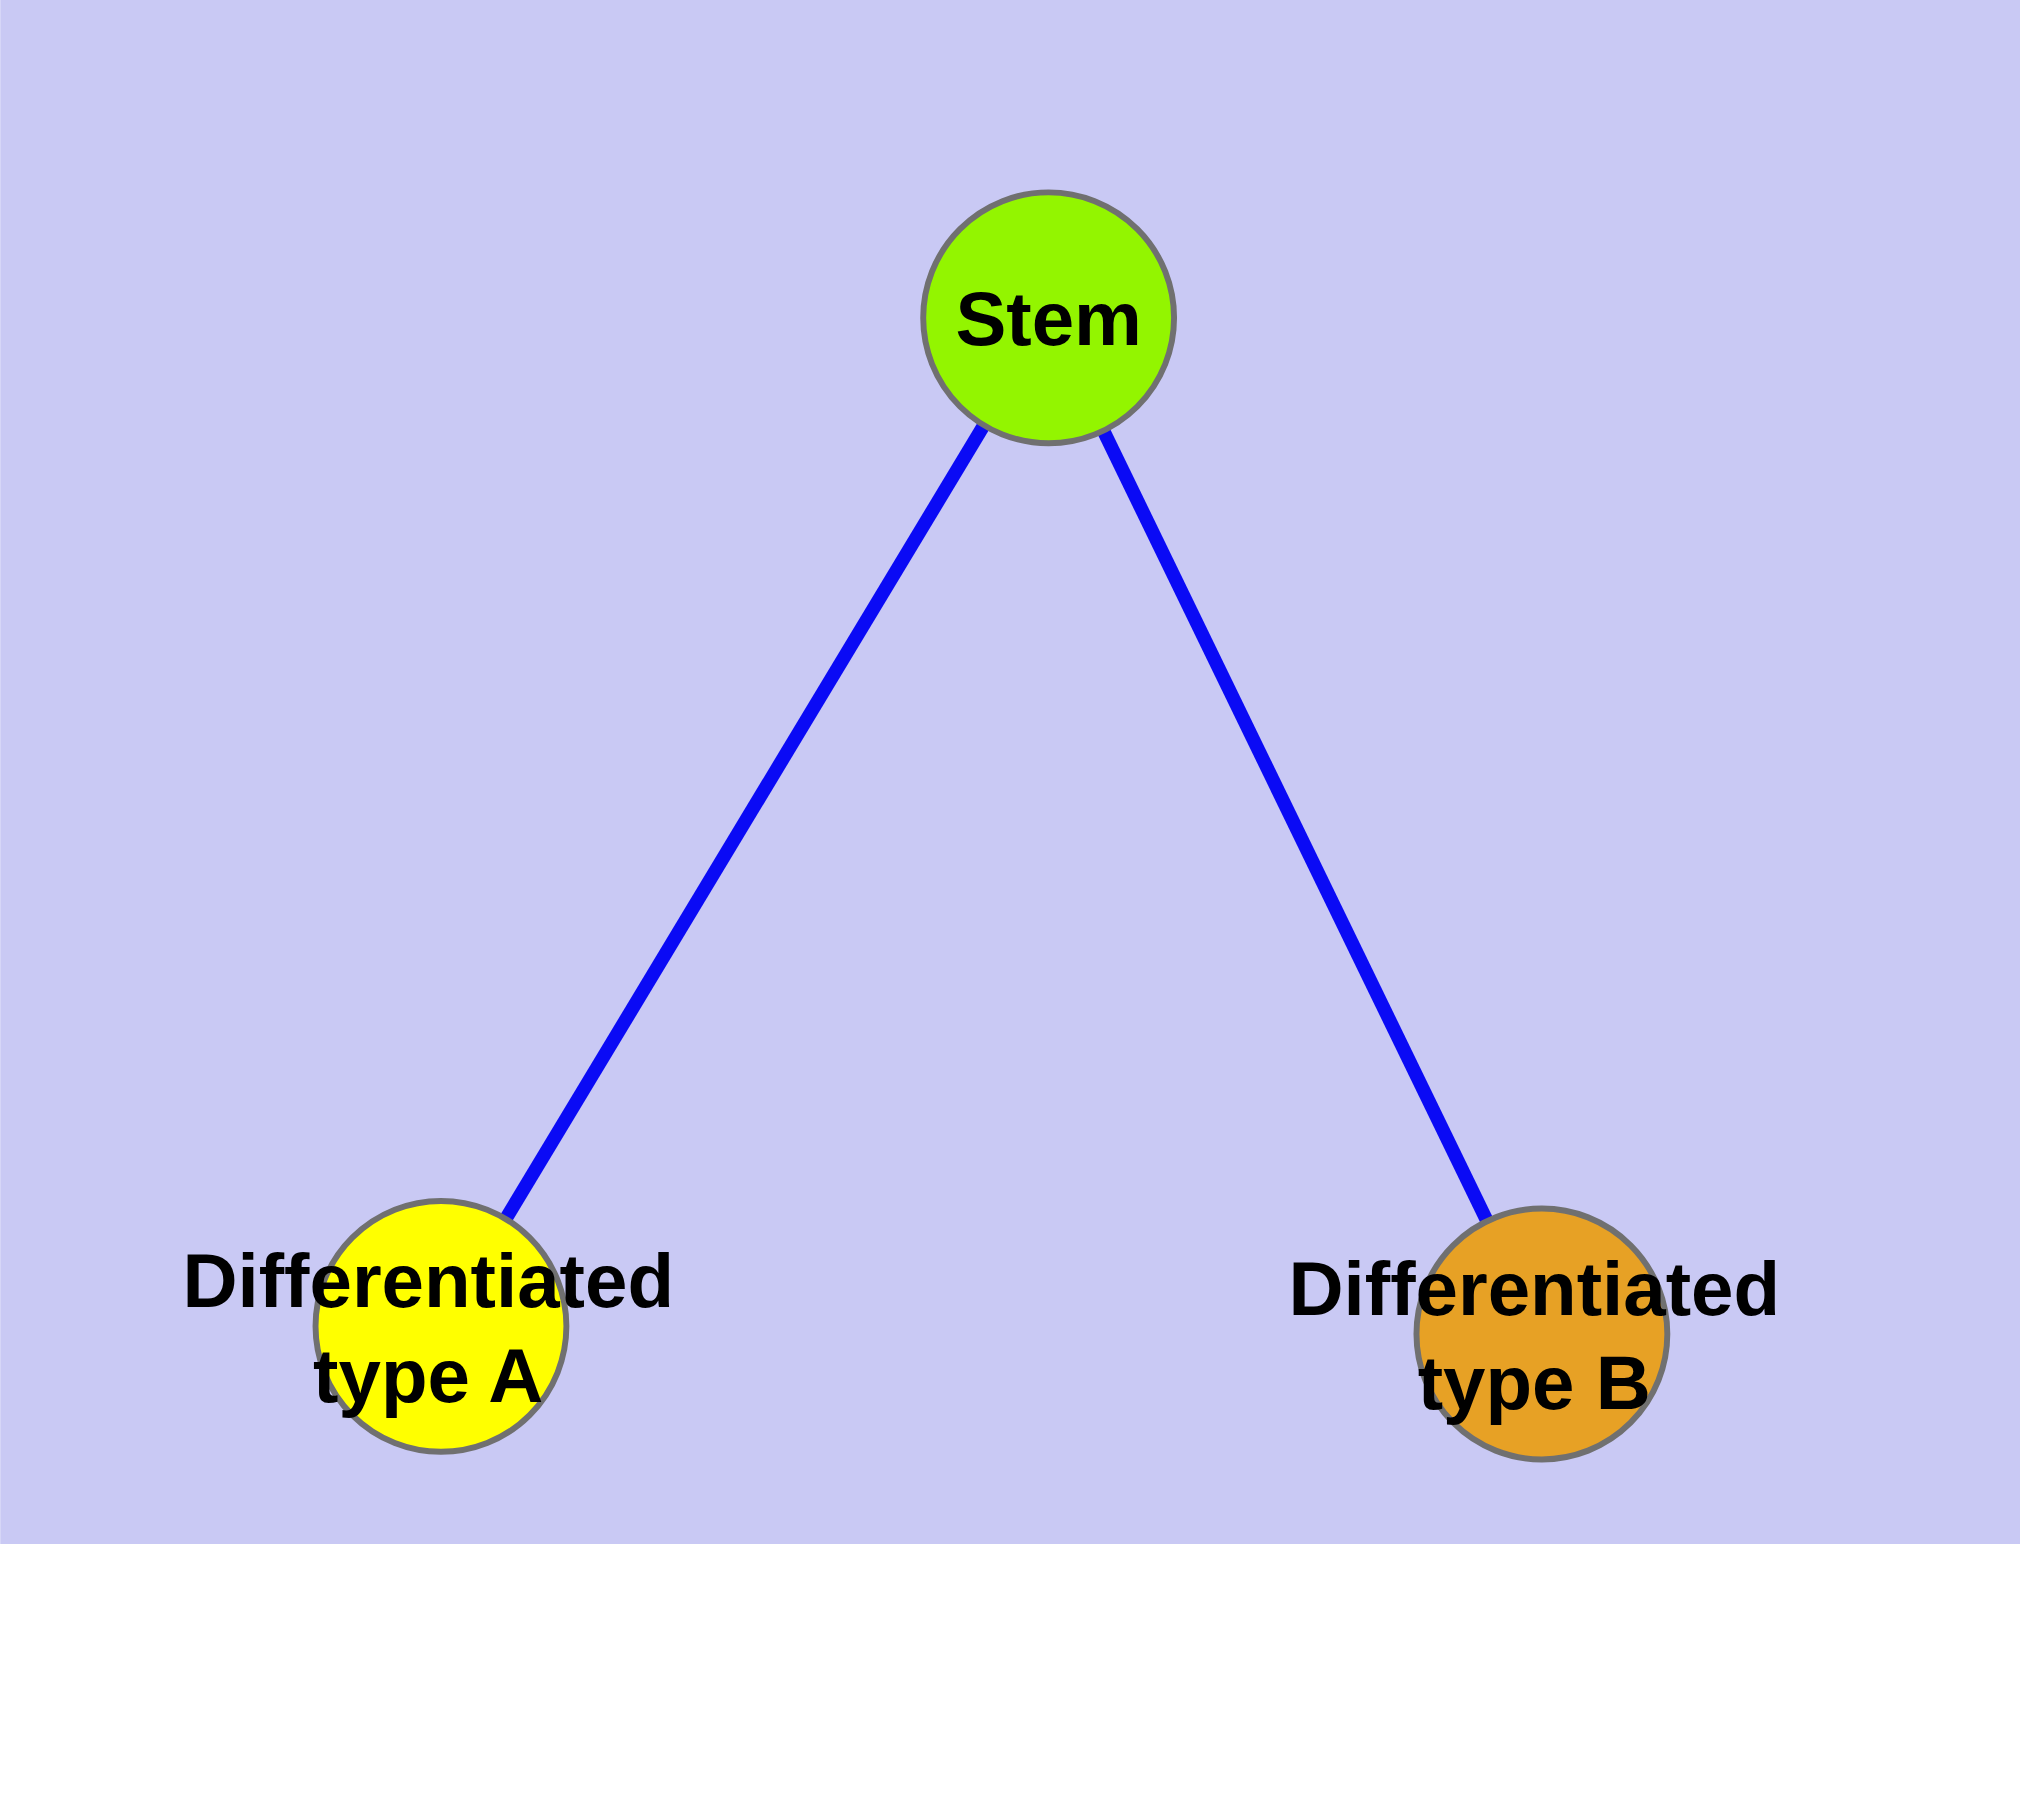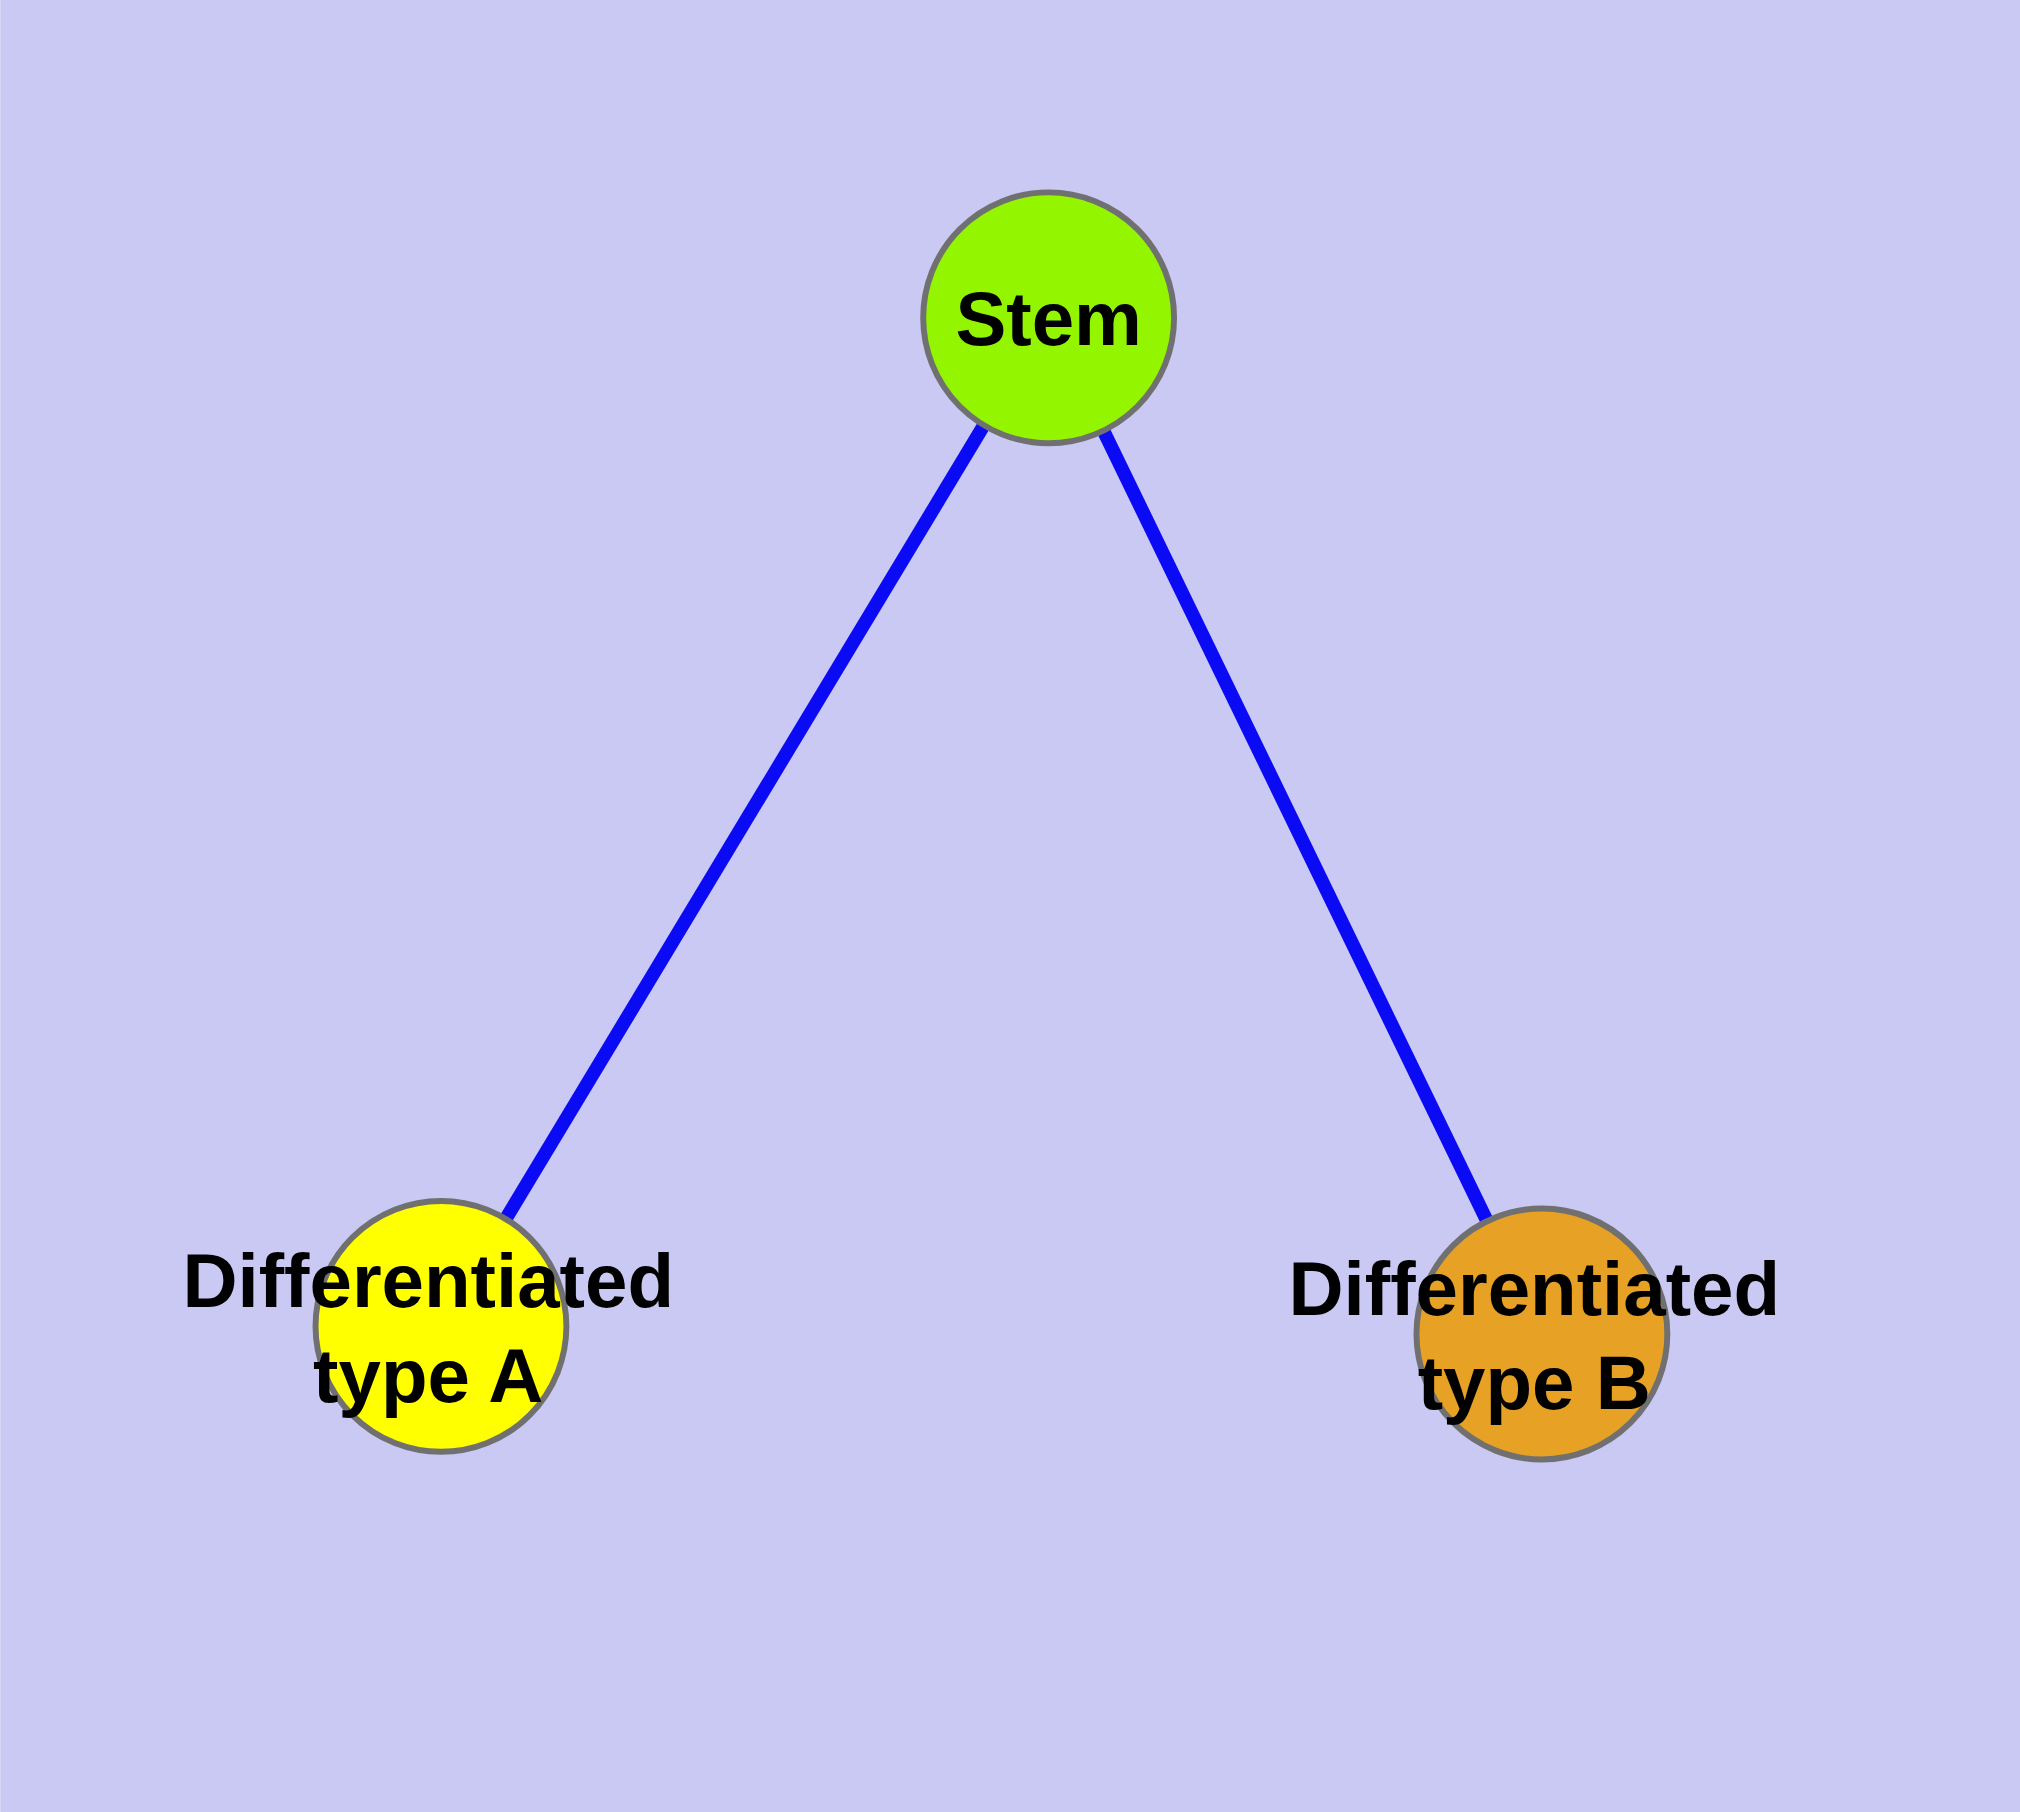--- a/index.html
+++ b/index.html
@@ -2,21 +2,21 @@
 <html style="font-size:13.6px"><head>
 <meta charset="utf-8">
 <style>
   html, body {
     margin: 0;
     padding: 0;
     background: #ffffff;
   }
   .diagram-wrap {
     width: 2021px;
-    height: 1812px;
+    height: 1544px;
     position: relative;
     overflow: hidden;
   }
   svg {
     display: block;
   }
   .node-label {
     font-family: "Liberation Sans", "DejaVu Sans", sans-serif;
     font-weight: bold;
     font-size: 90px;

